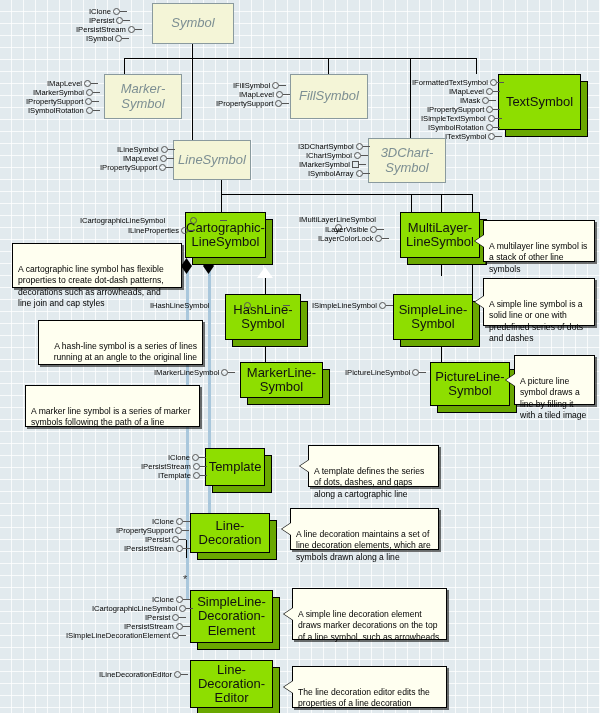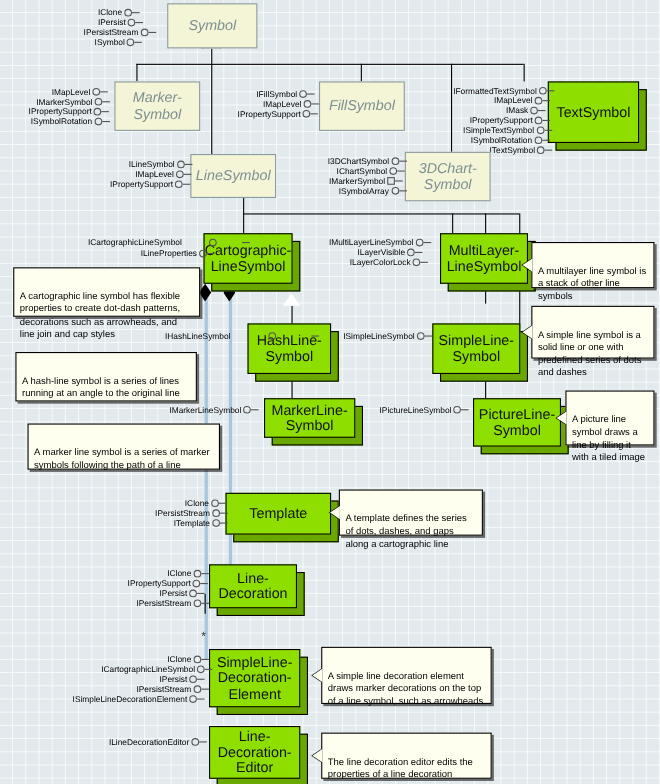--- a/index.html
+++ b/index.html
@@ -339,21 +339,21 @@
       <span class="lbl">ILineProperties</span>
       <span class="circ"></span>
       <span class="stem"></span>
     </div>
 
   <div class="coc-wrap" style="left:400px;top:212px;width:80px;height:46px;">
     <div class="coc-shadow"></div>
     <div class="coc-face">MultiLayer-
 LineSymbol</div>
   </div>
-  <div class="iface" style="left:299px;top:215px;">
+  <div class="iface" style="left:299px;top:215px;flex-direction:column;">
       <span class="lbl">IMultiLayerLineSymbol</span>
       <span class="circ"></span>
       <span class="stem"></span>
     </div>
   <div class="iface" style="left:325px;top:224px;">
       <span class="lbl">ILayerVisible</span>
       <span class="circ"></span>
       <span class="stem"></span>
     </div>
   <div class="iface" style="left:318px;top:233px;">
@@ -393,21 +393,21 @@
       <span class="lbl">ISimpleLineSymbol</span>
       <span class="circ"></span>
       <span class="stem"></span>
     </div>
 
   <div class="note" style="left:483px;top:278px;width:112px;height:48px;">
     <span class="wedge-l"></span>
     <span>A simple line symbol is a solid line or one with predefined series of dots and dashes</span>
   </div>
 
-  <div class="note" style="left:14px;top:320px;width:165px;height:45px;">
+  <div class="note" style="left:38px;top:320px;width:165px;height:45px;text-align:right;">
     <span>A hash-line symbol is a series of lines running at an angle to the original line</span>
   </div>
 
   <div class="coc-wrap" style="left:240px;top:362px;width:83px;height:36px;">
     <div class="coc-shadow"></div>
     <div class="coc-face">MarkerLine-
 Symbol</div>
   </div>
   <div class="iface" style="left:154px;top:367px;">
       <span class="lbl">IMarkerLineSymbol</span>
@@ -428,21 +428,21 @@
 
   <div class="note" style="left:514px;top:355px;width:81px;height:50px;">
     <span class="wedge-l"></span>
     <span>A picture line symbol draws a line by filling it with a tiled image</span>
   </div>
 
   <div class="note" style="left:25px;top:385px;width:175px;height:29px;">
     <span>A marker line symbol is a series of marker symbols following the path of a line</span>
   </div>
 
-  <div class="coc-wrap" style="left:205px;top:448px;width:96px;height:38px;">
+  <div class="coc-wrap" style="left:205px;top:448px;width:60px;height:38px;">
     <div class="coc-shadow"></div>
     <div class="coc-face">Template</div>
   </div>
   <div class="iface" style="left:168px;top:452px;">
       <span class="lbl">IClone</span>
       <span class="circ"></span>
       <span class="stem"></span>
     </div>
   <div class="iface" style="left:141px;top:461px;">
       <span class="lbl">IPersistStream</span>
@@ -479,20 +479,24 @@
       <span class="lbl">IPersist</span>
       <span class="circ"></span>
       <span class="stem"></span>
     </div>
   <div class="iface" style="left:124px;top:543px;">
       <span class="lbl">IPersistStream</span>
       <span class="circ"></span>
       <span class="stem"></span>
     </div>
 
+  <div class="note" style="left:290px;top:508px;width:149px;height:40px;">
+    <span class="wedge-l"></span>
+    <span>A line decoration maintains a set of line decoration elements, which are symbols drawn along a line</span>
+  </div>
 
   <div class="coc-wrap" style="left:190px;top:590px;width:83px;height:53px;">
     <div class="coc-shadow"></div>
     <div class="coc-face">SimpleLine-
 Decoration-
 Element</div>
   </div>
   <div class="iface" style="left:152px;top:594px;">
       <span class="lbl">IClone</span>
       <span class="circ"></span>

